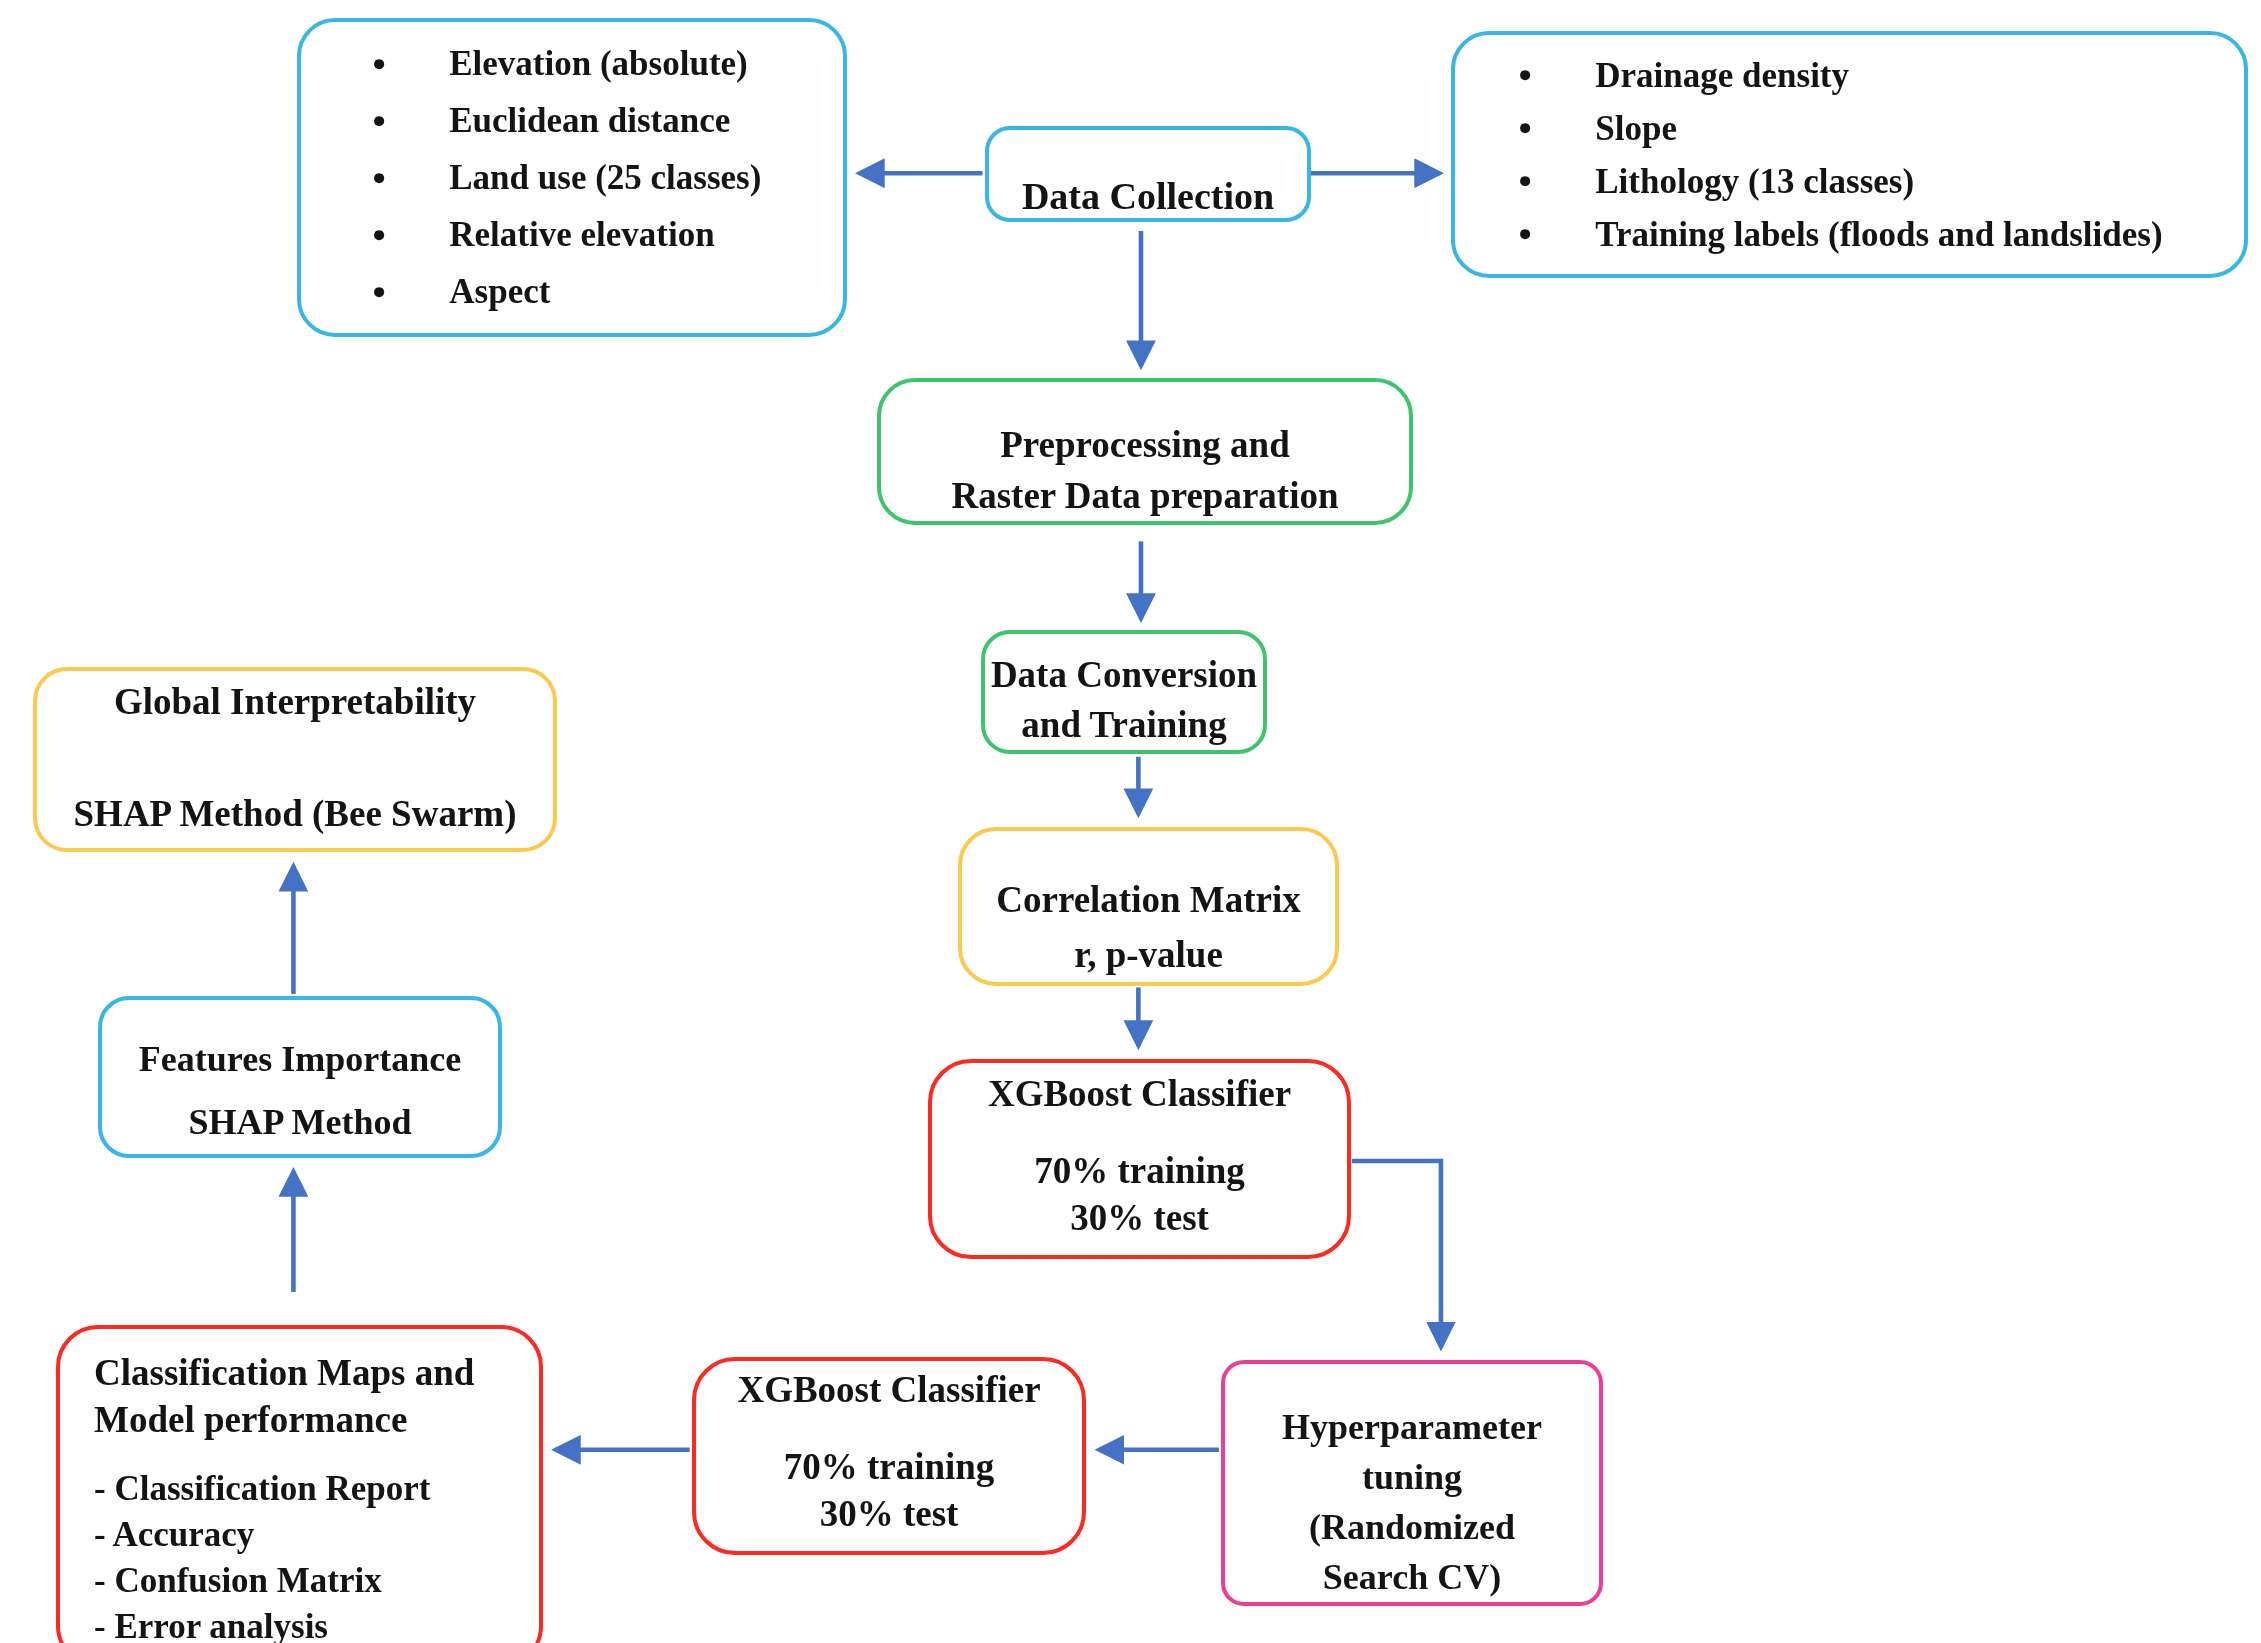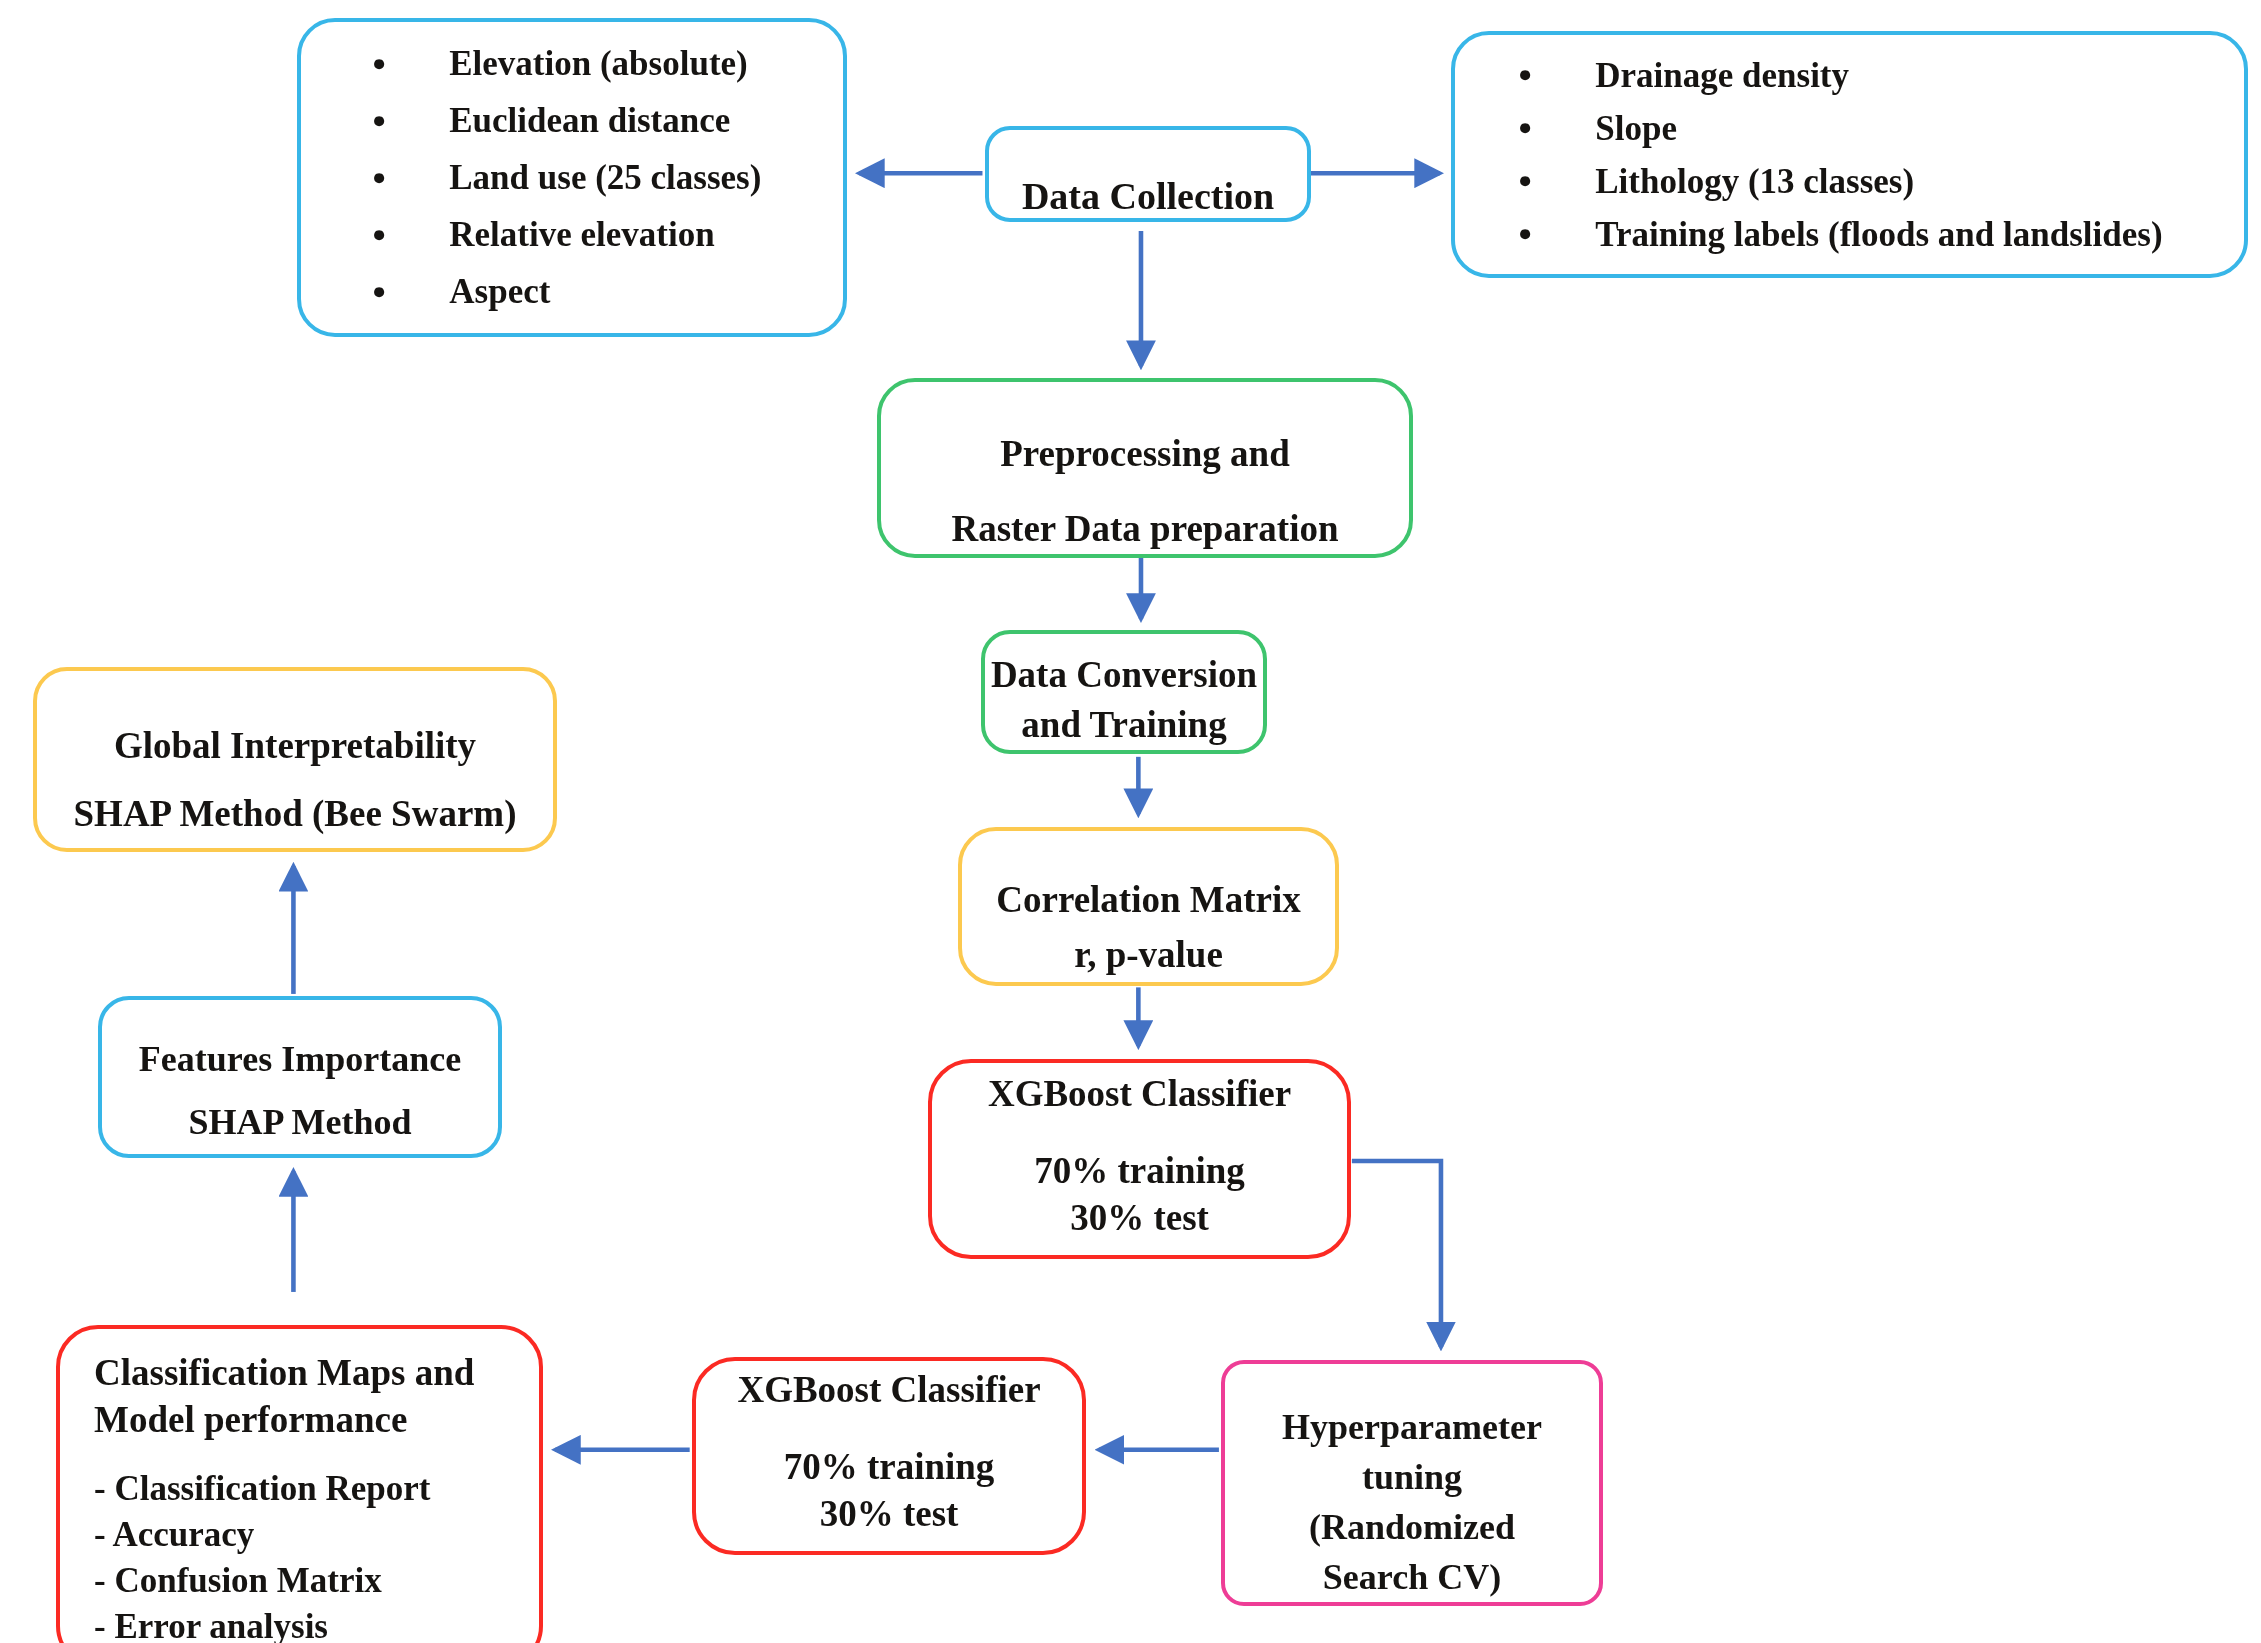--- a/index.html
+++ b/index.html
@@ -39,21 +39,21 @@
   #sources-left  { left: 297px; top: 18.3px;  width: 550px;  height: 319px; padding: 13px 19.7px 13px 71px; justify-content: center; }
   #sources-left li { line-height: 57px; font-size: 35px; }
   #sources-left .bullet { margin-right: 63px; }
 
   #data-collection { left: 985px; top: 126px; width: 326px; height: 96px; border-radius: 25px; font-size: 38px; }
 
   #sources-right { left: 1451px; top: 31px; width: 797px; height: 247px; padding: 10.5px 15.7px 10.5px 63px; justify-content: center; }
   #sources-right li { line-height: 53px; font-size: 35px; }
   #sources-right .bullet { margin-right: 63px; }
 
-  #preprocessing { left: 877px; top: 378px; width: 536px; height: 180px; font-size: 37px; line-height: 51px; gap: 24px; }
+  #preprocessing { left: 877px; top: 378px; width: 536px; height: 147px; font-size: 37px; line-height: 51px; }
   #data-conversion { left: 981px; top: 630px; width: 286px; height: 124px; border-radius: 29px; font-size: 37px; line-height: 50px; }
   #correlation-matrix { left: 958px; top: 827px; width: 381px; height: 159px; font-size: 37px; line-height: 55px; }
 
   #xgboost-top { left: 928px; top: 1059px; width: 423px; height: 200px; border-radius: 43px; font-size: 37px; line-height: 47px; padding: 14.4px 0; }
   #xgboost-top .box-title, #xgboost-bottom .box-title { margin-bottom: 30px; }
 
   #hyperparameter-tuning { left: 1221px; top: 1360px; width: 382px; height: 246px; border-radius: 46px; font-size: 36px; line-height: 50px; }
 
   #xgboost-bottom { left: 692px; top: 1357px; width: 394px; height: 198px; border-radius: 43px; font-size: 37px; line-height: 47px; padding: 14.4px 0; }
 
@@ -182,19 +182,19 @@
       <li>- Confusion Matrix</li>
       <li>- Error analysis</li>
     </ul>
   </div>
 
   <div class="box center-text" id="features-importance" style="border-color: rgb(56, 182, 232);">
     <div>Features Importance</div>
     <div>SHAP Method</div>
   </div>
 
-  <div class="box center-text" id="global-interpretability" style="border-color: rgb(252, 201, 79);">
+  <div class="box center-text" id="global-interpretability" style="border-color: rgb(252, 201, 79); gap: 44px;">
     <div>Global Interpretability</div>
     <div>SHAP Method (Bee Swarm)</div>
   </div>
 
 </div>
 
 
 </body></html>

